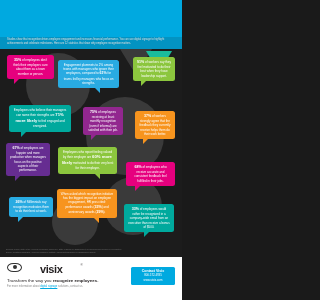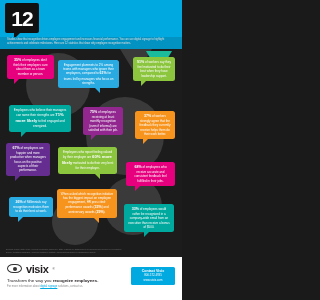--- a/index.html
+++ b/index.html
@@ -135,21 +135,21 @@
     color:#6e6e6e; font-size:1.9px; line-height:1.55;
   }
 
   
   .footer {
     position:relative;
     width:182px; height:55px;
     background:#ffffff;
     padding:6px 7px 0 7px;
   }
-  .logo-row { display:flex; align-items:center; gap:4px; }
+  .logo-row { display:flex; align-items:flex-start; gap:18px; }
   .eye {
     width:15px; height:9px;
     border:1.2px solid #333;
     border-radius:50%/60%;
     display:flex; align-items:center; justify-content:center;
   }
   .eye i { width:4px; height:4px; background:#333; border-radius:50%; display:block; }
   .logo-word { color:#231f20; font-size:11px; font-weight:bold; letter-spacing:-0.4px; }
   .logo-tm { color:#231f20; font-size:3px; vertical-align:super; }
 
@@ -166,23 +166,20 @@
     text-align:center;
     padding:2.5px 1px;
   }
   .cta .cta-t { color:#fff; font-size:3.6px; font-weight:bold; }
   .cta .cta-s { color:#fff; font-size:2.9px; line-height:1.5; }
 </style>
 </head>
 <body>
 
 <div class="header">
-  <div class="num-badge">
-    <span>12</span>
-  </div>
 </div>
 <div class="subhead">Studies show that recognition drives employee engagement and increases financial performance. You can use digital signage to highlight achievements and celebrate milestones. Here are 12 statistics that show why employee recognition matters.</div>
 
 <div class="board">
 
   <div class="blob b1"></div>
   <div class="blob b2"></div>
   <div class="blob b3"></div>
   <div class="blob b4"></div>
   <div class="tri t1"></div>

